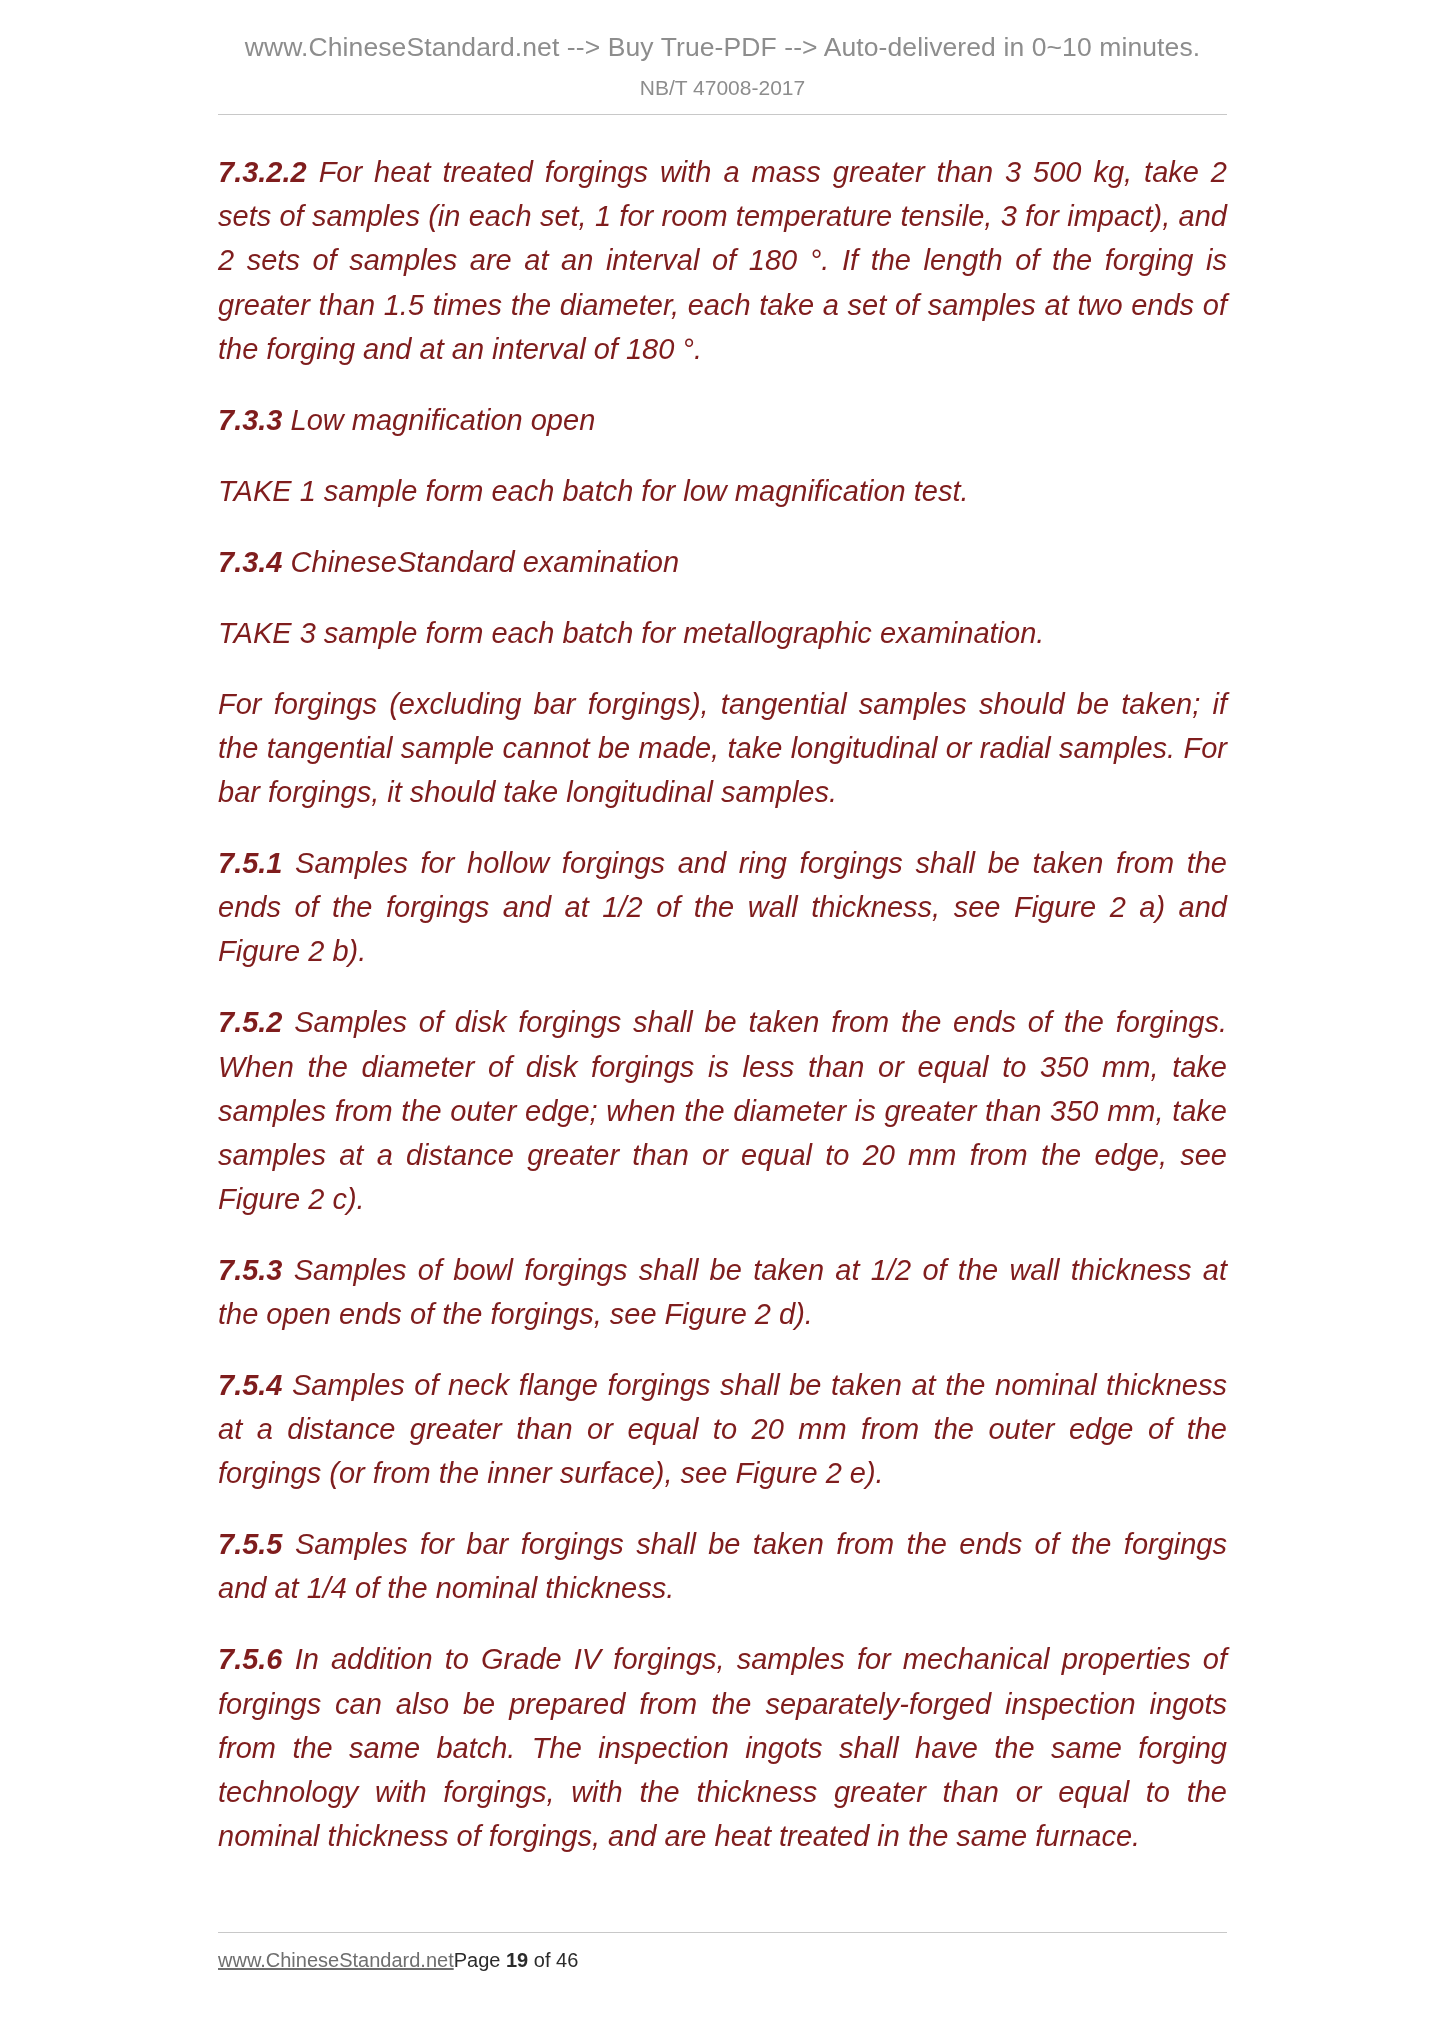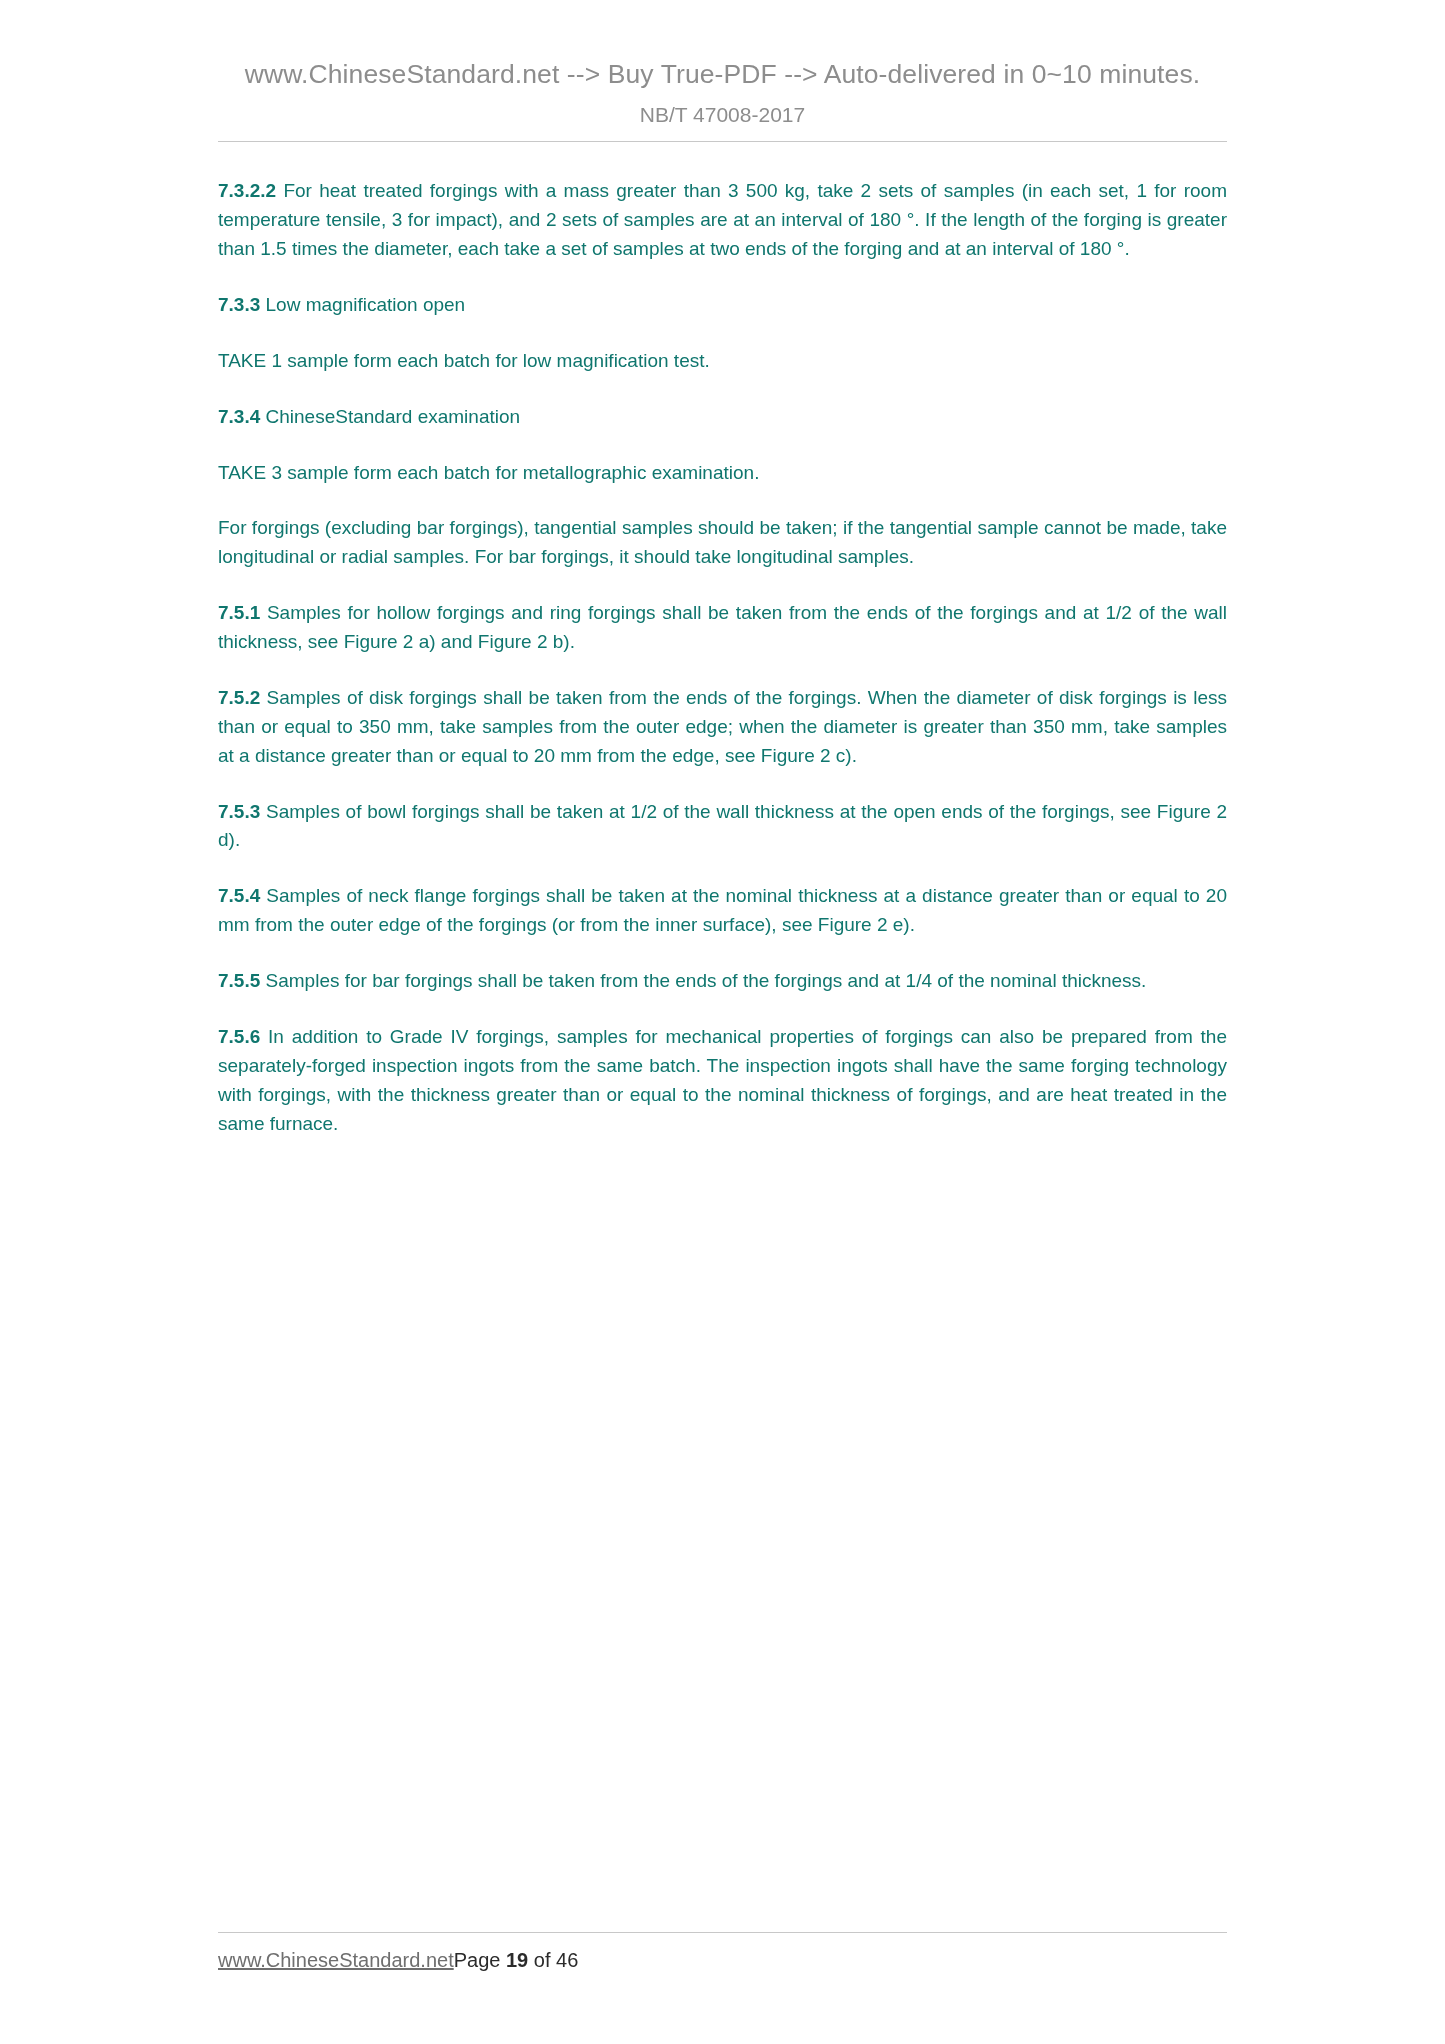--- a/index.html
+++ b/index.html
@@ -16,21 +16,21 @@
   }
   .page {
     width: 1445px;
     height: 2044px;
     box-sizing: border-box;
     padding: 0;
     position: relative;
   }
   .header {
     text-align: center;
-    padding-top: 58px;
+    padding-top: 31px;
   }
   .header-line1 {
     font-size: 26.5px;
     color: #8d8d8d;
     letter-spacing: 0.1px;
     line-height: 1.25;
   }
   .header-line2 {
     font-size: 21px;
     color: #8d8d8d;
@@ -40,26 +40,27 @@
   .rule {
     border: none;
     border-top: 1px solid #c8c8c8;
     margin: 14px 218px 0 218px;
   }
   .content {
     margin: 0 218px 0 218px;
     padding-top: 35px;
   }
   .para {
-    font-size: 19px;
+    font-size: 29px;
     line-height: 1.52;
     text-align: justify;
     text-justify: inter-word;
     margin: 0 0 27px 0;
-    color: #0f766e;
+    color: #7f1d1d;
+    font-style: italic;
   }
   .para .num {
     font-weight: bold;
   }
   .para.heading {
     font-weight: bold;
   }
   .footer {
     position: absolute;
     left: 218px;

